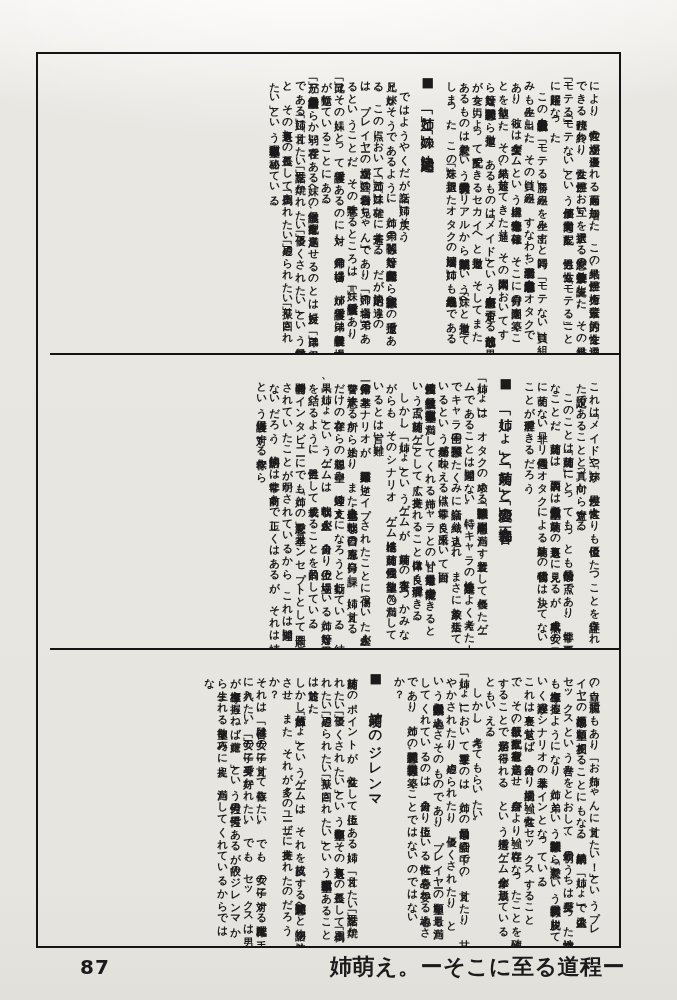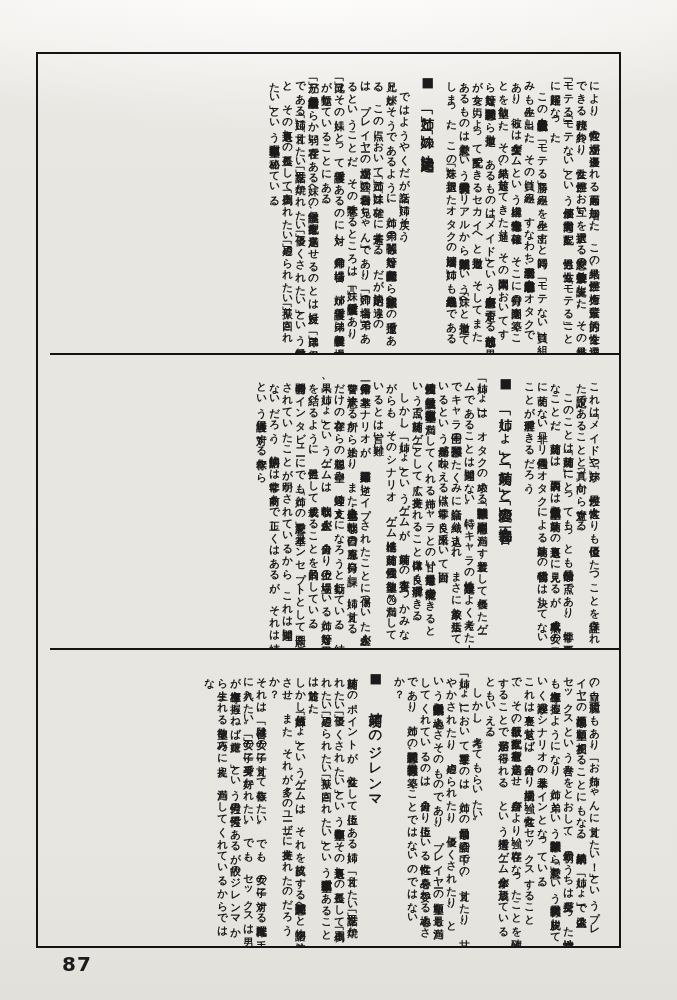--- a/index.html
+++ b/index.html
@@ -54,21 +54,21 @@
   .band h2 {
     margin: 0 9px;
     padding: 0;
     font-size: 13.5px;
     line-height: 16px;
     font-weight: 700;
     letter-spacing: 1px;
   }
   .page-footer {
     position: absolute;
-    left: 24px;
+    left: 42px;
     top: 952px;
     width: 585px;
     display: flex;
     align-items: center;
     justify-content: space-between;
   }
   .page-number {
     font-weight: 700;
     font-size: 20px;
     margin-left: 38px;
@@ -118,13 +118,14 @@
     <h2>■　姉萌えのジレンマ</h2>
     <p>姉萌えのポイントが、女性として上位にある姉に、「甘えたい」「世話を焼かれたい」「優しくされたい」という依存願望とその裏返しの延長として「罵倒されたい」「虐められたい」「振り回されたい」という被支配願望であることは前述した。</p>
     <p>しかし何故「姉しょ」というゲームは、それを反故にする恋愛関係へと物語を着地させ、また、それが多くのユーザーに支持されたのだろうか？</p>
     <p>それは、「普段は女の子に甘えて依存したい。でも、女の子に対する支配権は手に入れたい。」「女の子に受身で好かれたい。でも、セックスは男が主導権を握らねば嫌だ。」という男性の男性であるが故のジレンマから生まれる欲望を巧みに捉え、満たしてくれているからではな</p>
   </section>
 
 </div>
 
 <div class="page-footer">
   <span class="page-number">87</span>
+  <span class="footer-title">姉萌え。ーそこに至る道程ー</span>
 </div>
 
 </body></html>

